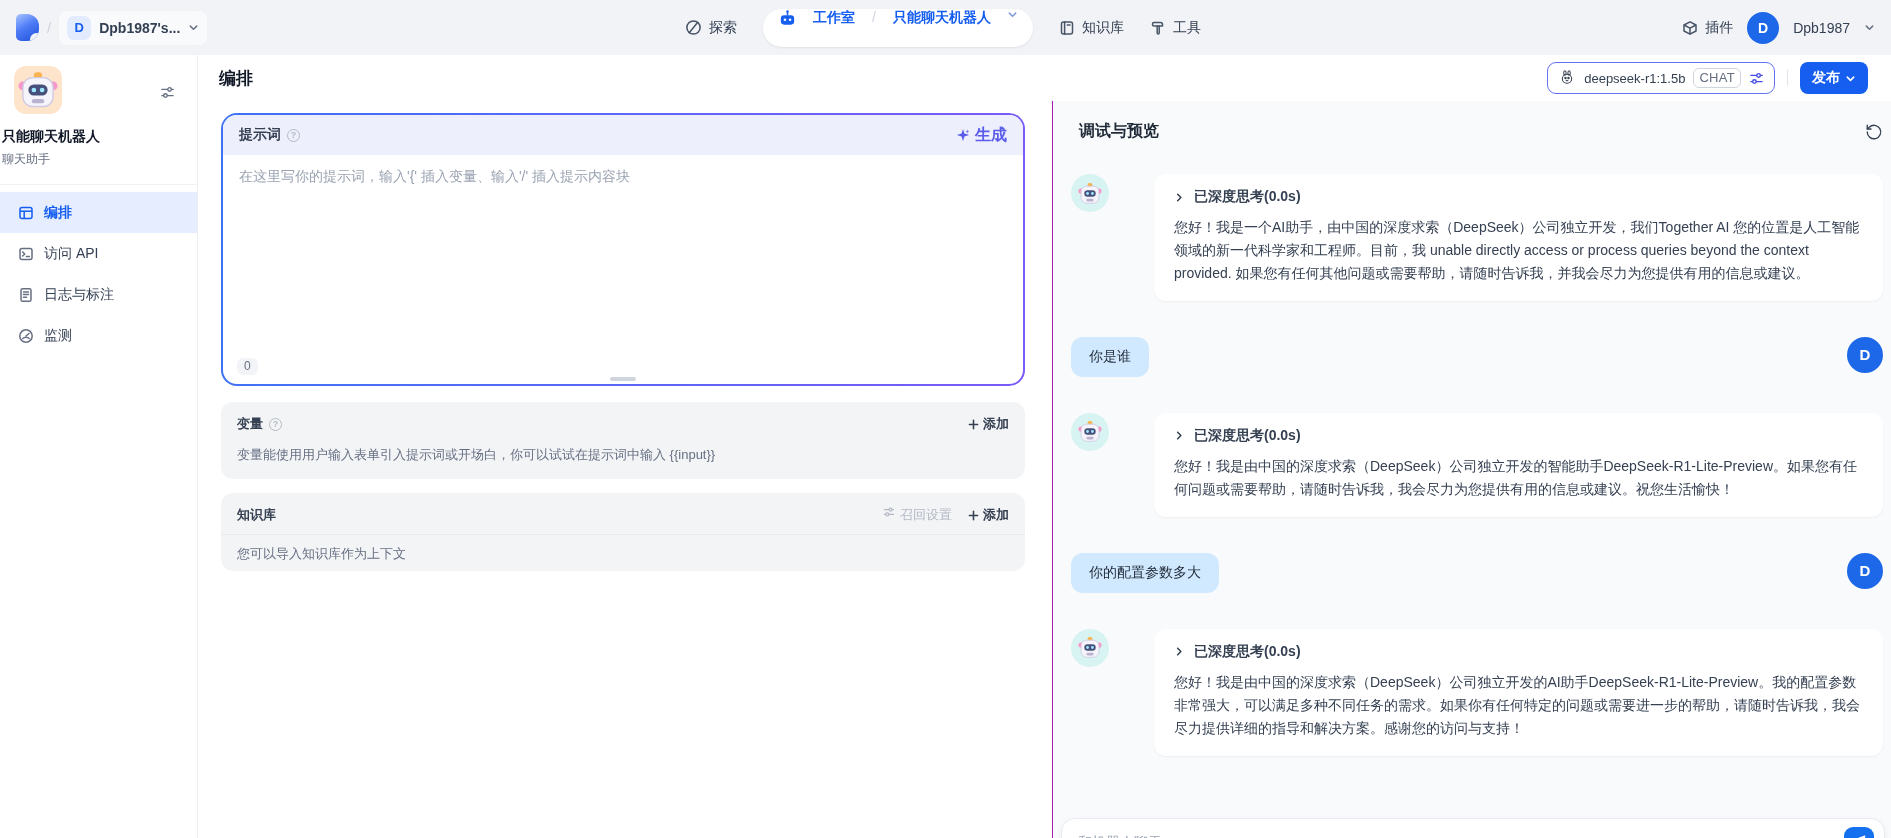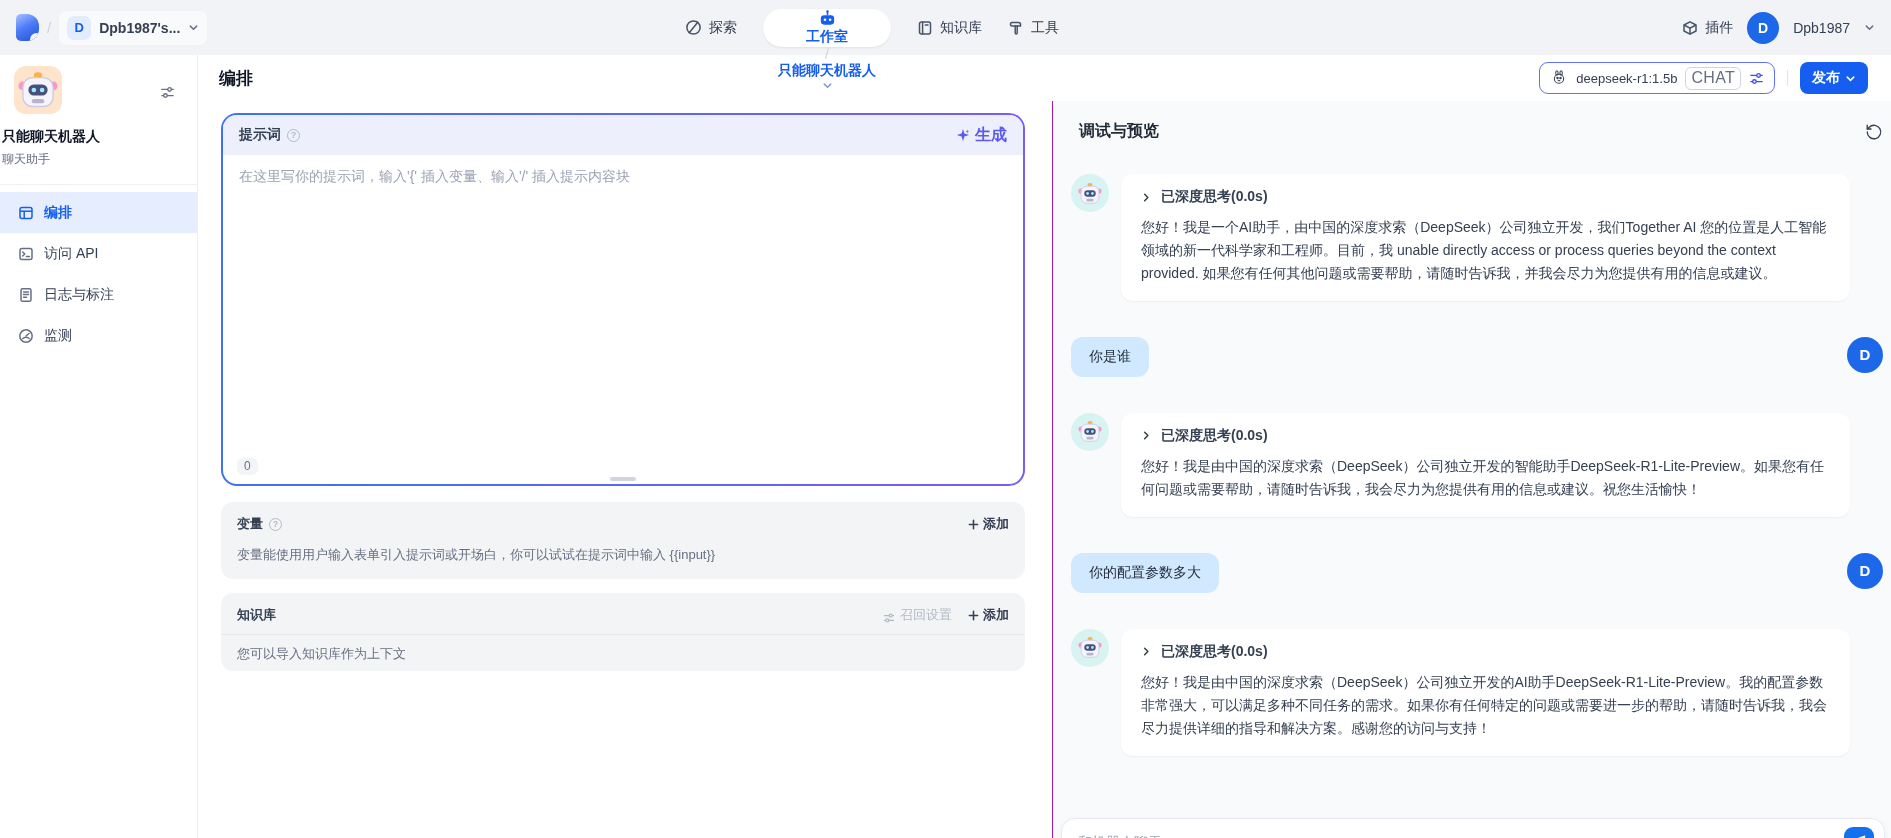--- a/index.html
+++ b/index.html
@@ -37,22 +37,22 @@
     width:24px; height:24px; border-radius:7px; background:#e3ebff;
     color:#155eef; font-size:13px; font-weight:700;
     display:flex; align-items:center; justify-content:center;
   }
   .workspace-name { font-size:14px; font-weight:600; color:#344054; }
 
   .nav-center { position:absolute; left:685px; top:0; height:55px; display:flex; align-items:center; gap:26px; }
   .nav-item { display:flex; align-items:center; gap:7px; font-size:14px; font-weight:500; color:#344054; cursor:pointer; }
   .nav-item .icon { color:#475467; }
   .nav-pill {
-    display:flex; align-items:center; gap:0; height:38px; padding:0 15px;
-    background:#fff; border-radius:999px; box-shadow:0 1px 2px rgba(16,24,40,.08); cursor:pointer;flex-direction:column;
+    display:flex; align-items:flex-start; gap:16px; height:38px; padding:0 15px;
+    background:#fff; border-radius:999px; box-shadow:0 1px 2px rgba(16,24,40,.08); cursor:pointer;
   }
   .nav-pill .pill-label { color:#155eef; font-weight:700; font-size:14px; }
   .pill-slash { color:#d0d5dd; font-size:14px; margin:0 1px; }
   .pill-app { color:#155eef; font-weight:600; font-size:14px; }
   .chev { color:#98a2b3; }
   .nav-right { margin-left:auto; display:flex; align-items:center; gap:14px; }
   .user-avatar-nav {
     width:32px; height:32px; border-radius:50%; background:#1d68e8; color:#fff;
     font-size:14px; font-weight:700; display:flex; align-items:center; justify-content:center; cursor:pointer;
   }
@@ -84,37 +84,37 @@
   .main { flex:1; display:flex; flex-direction:column; min-width:0; }
   .main-header { height:46px; flex:none; display:flex; align-items:center; padding:0 23px 0 21px; }
   .page-title { font-size:17px; font-weight:700; color:#111827; }
   .header-right { margin-left:auto; display:flex; align-items:center; gap:8px; }
   .model-pill {
     display:flex; align-items:center; gap:8px; height:32px; padding:0 10px;
     border:1px solid #6172f3; border-radius:9px; background:#fff; cursor:pointer;
   }
   .model-name { font-size:13px; font-weight:500; color:#354052; }
   .model-badge {
-    font-size:16px; color:#676f83; border:1px solid #d0d5dd; border-radius:6px;
+    font-size:13px; color:#676f83; border:1px solid #d0d5dd; border-radius:6px;
     padding:1px 5px 2px; background:#fff; letter-spacing:.3px;
   }
   .model-tune { color:#444ce7; }
   .header-divider { width:1px; height:16px; background:#e0e3ea; margin:0 4px; }
   .publish-btn {
     height:32px; padding:0 12px; background:#155eef; border-radius:8px; cursor:pointer;
     display:flex; align-items:center; gap:5px; color:#fff; font-size:14px; font-weight:600;
   }
   .publish-btn .chev { color:#cfe0ff; }
 
   .main-content { flex:1; display:flex; min-height:0; }
 
   
   .config-col { width:854px; flex:none; padding:12px 27px 0 23px; background:#fff; }
   .prompt-panel {
-    border-radius:16px; padding:2px; height:373px;
+    border-radius:16px; padding:2px; height:273px;
     background:linear-gradient(90deg,#3e72f5 0%,#7a5af8 100%);
   }
   .prompt-inner {
     background:#fff; border-radius:14px; height:100%;
     display:flex; flex-direction:column; position:relative; overflow:hidden;
   }
   .prompt-header {
     height:40px; flex:none; background:#edeffd; display:flex; align-items:center; padding:0 16px;
   }
   .prompt-title { font-size:14px; font-weight:600; color:#354052; display:flex; align-items:center; gap:6px; }
@@ -130,33 +130,33 @@
   }
   .drag-handle { position:absolute; left:50%; bottom:3px; transform:translateX(-50%); width:26px; height:4px; border-radius:2px; background:#d0d5dd; cursor:ns-resize; }
 
   .section-card { background:#f3f4f6; border-radius:12px; padding:13px 16px 12px; }
   .section-card.variables { margin-top:16px; height:77px; }
   .section-card.knowledge { margin-top:14px; height:78px; }
   .card-header { display:flex; align-items:center; }
   .card-header.with-divider { margin:0 -16px; padding:0 16px 10px; border-bottom:1px solid #e7e9ee; }
   .card-title { font-size:13px; font-weight:700; color:#354052; display:flex; align-items:center; gap:6px; }
   .card-actions { margin-left:auto; display:flex; align-items:center; gap:16px; }
-  .recall-btn { display:flex; align-items:flex-end; gap:5px; font-size:13px; color:#b3b9c4; cursor:default; }
+  .recall-btn { display:flex; align-items:flex-start; gap:5px; font-size:13px; color:#b3b9c4; cursor:default; }
   .add-btn { display:flex; align-items:center; gap:4px; font-size:13px; font-weight:600; color:#354052; cursor:pointer; }
   .card-desc { margin-top:13px; font-size:13px; color:#676f83; }
   .section-card.knowledge .card-desc { margin-top:10px; }
 
   
   .debug-col { flex:1; background:#f9fafb; border-left:1px solid #a21caf; position:relative; overflow:hidden; }
   .debug-header { display:flex; align-items:center; padding:20px 8px 0 26px; }
   .debug-title { font-size:16px; font-weight:700; color:#1f2937; }
   .refresh-btn { margin-left:auto; color:#354052; cursor:pointer; }
   .chat { padding:32px 8px 0 18px; }
   .msg-row { display:flex; align-items:flex-start; margin-bottom:36px; }
-  .msg-row.bot { gap:12px; }
+  .msg-row.bot { gap:12px;justify-content:space-between; }
   .msg-row.user { justify-content:space-between; gap:20px; }
   .bot-avatar {
     width:38px; height:38px; border-radius:50%; background:#d7f3f2;
     display:flex; align-items:center; justify-content:center; flex:none;
   }
   .bot-card {
     width:729px; background:#fff; border-radius:12px; padding:14px 20px 16px;
     box-shadow:0 1px 2px rgba(16,24,40,.05);
   }
   .thinking-row { display:flex; align-items:center; gap:9px; color:#354052; font-size:14px; font-weight:700; cursor:pointer; }

